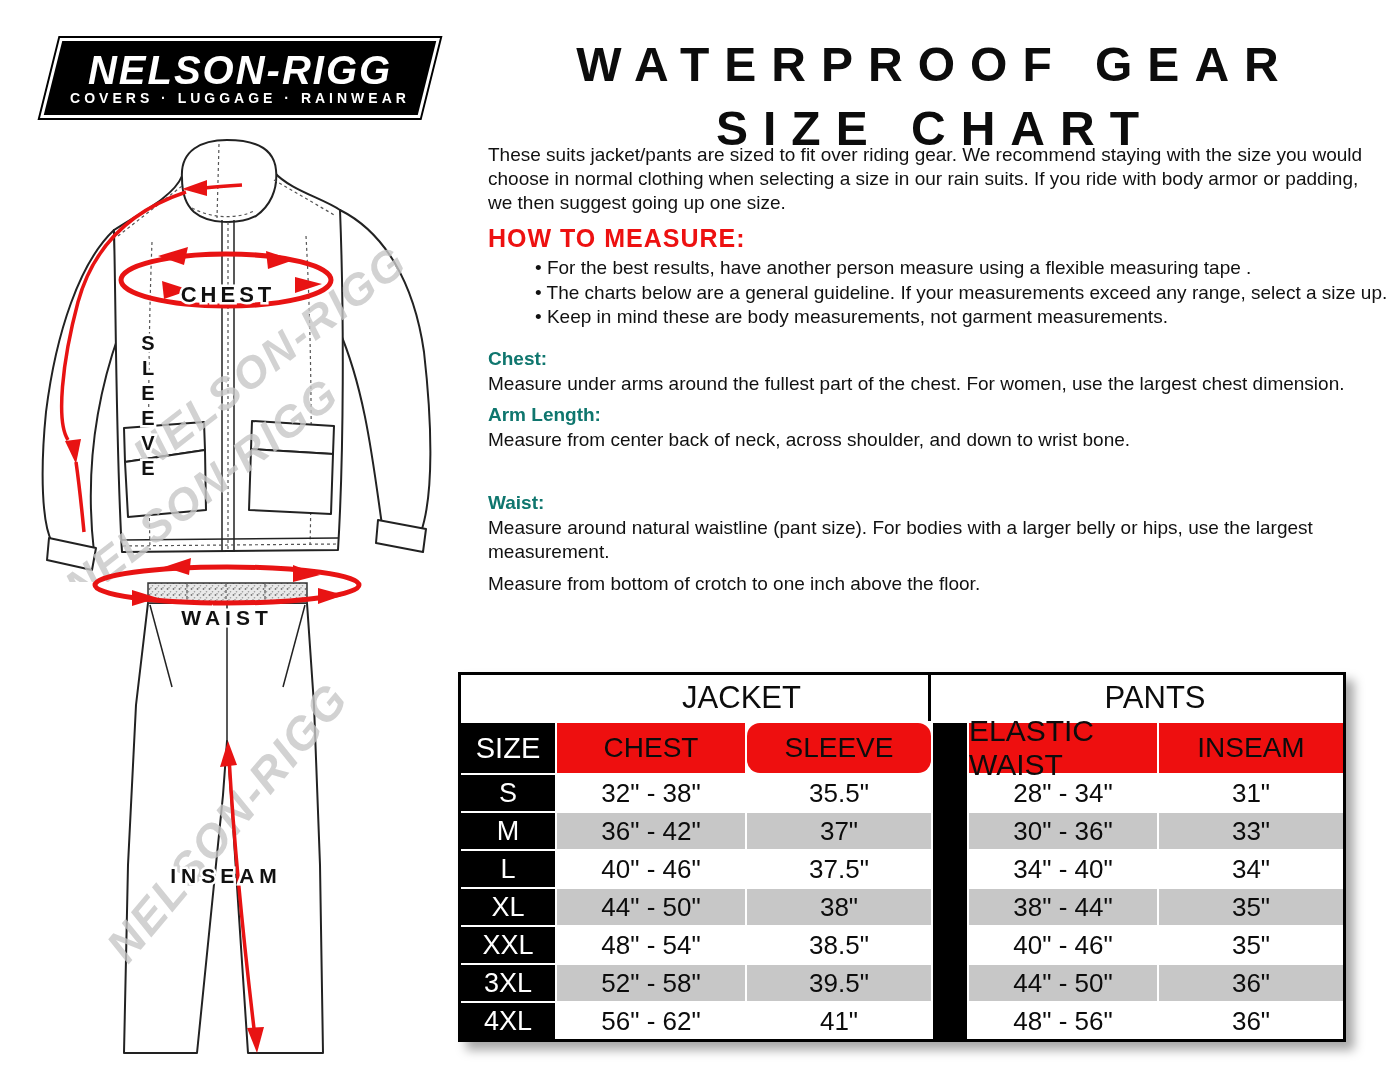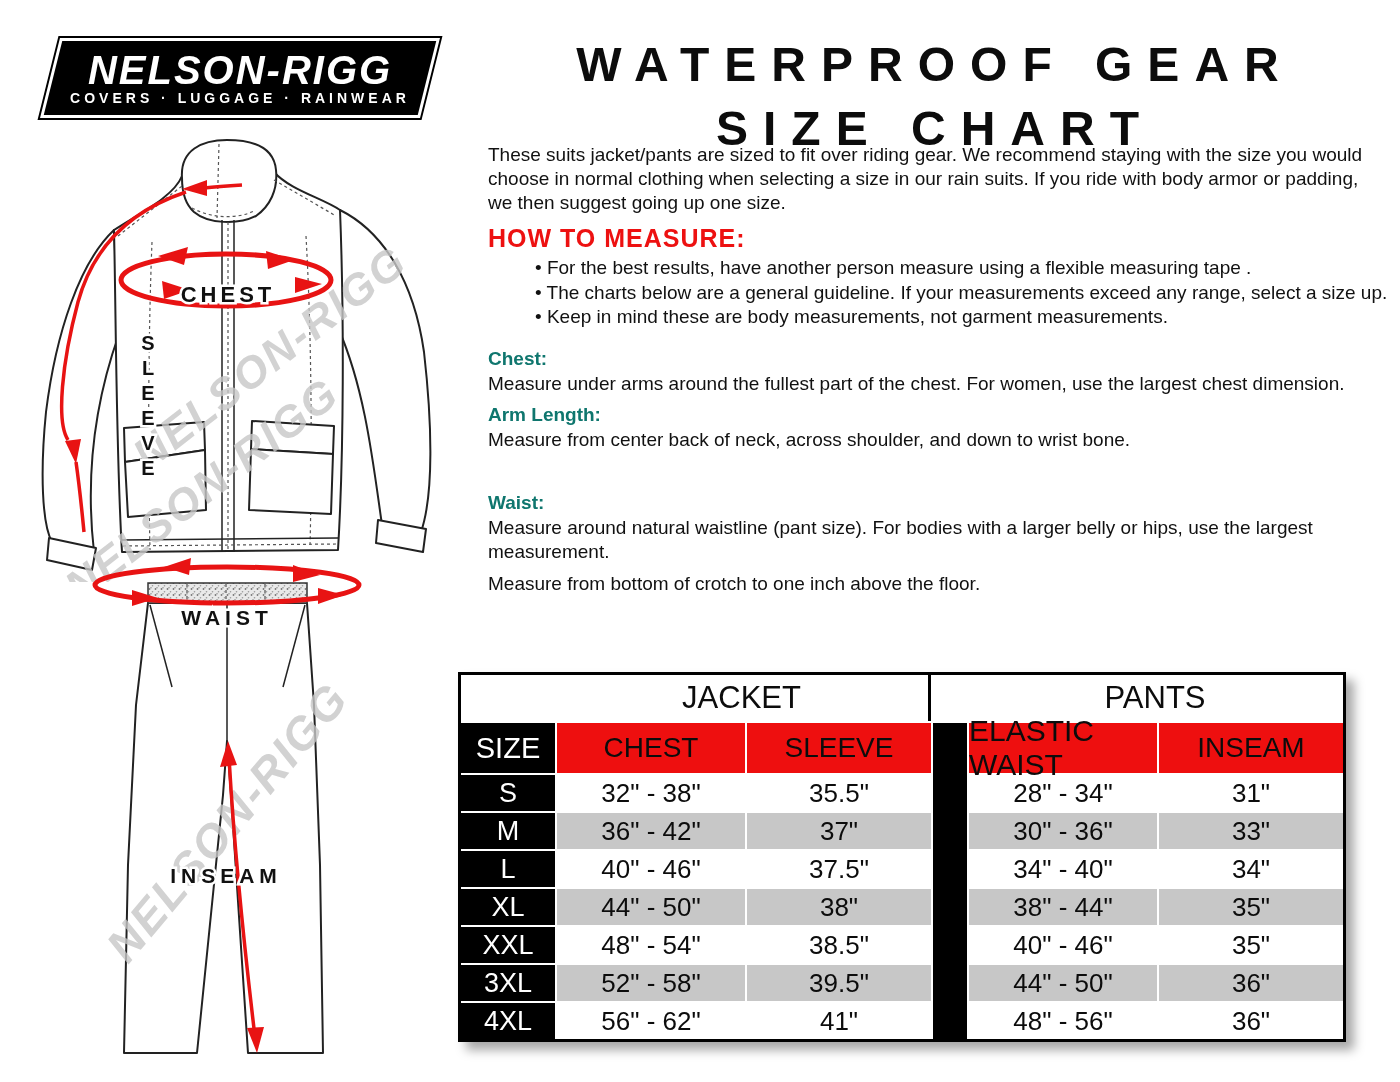--- a/index.html
+++ b/index.html
@@ -35,21 +35,21 @@
   .size-table{position:absolute;left:458px;top:652px;display:grid;
       grid-template-columns:94px 188px 184px 34px 188px 184px;
       grid-template-rows:46px 50px repeat(7,36px);
       gap:2px;background:#fff;border:3px solid #000;
       box-shadow:8px 8px 10px rgba(0,0,0,0.35);margin-top:20px;}
   .cell{display:flex;align-items:center;justify-content:center;font-size:26px;color:#0c0c0c;}
   .gh-jacket{grid-area:1/1/2/4;font-size:31px;padding-left:94px;border-right:3px solid #000;box-sizing:border-box;}
   .gh-pants{grid-area:1/4/2/7;font-size:31px;padding-left:34px;box-sizing:border-box;}
   .h-size{grid-area:2/1;background:#000;color:#fff;font-size:29px;}
   .h-red{background:#ee0f0f;font-size:28px;}
-  .h-chest{grid-area:2/2;} .h-sleeve{grid-area:2/3;}
+  .h-chest{grid-area:2/2;} .h-sleeve{grid-area:2/3;border-radius:13px;}
   .h-waist{grid-area:2/5;font-size:30px;} .h-inseam{grid-area:2/6;}
   .tbl-divider{grid-column:4;grid-row:2/10;background:#000;}
   .c-size{background:#000;color:#fff;font-size:27px;}
   .g{background:#c7c7c7;}
   .r3{grid-row:3}.r4{grid-row:4}.r5{grid-row:5}.r6{grid-row:6}.r7{grid-row:7}.r8{grid-row:8}.r9{grid-row:9}
   .k1{grid-column:1}.k2{grid-column:2}.k3{grid-column:3}.k5{grid-column:5}.k6{grid-column:6}
 
   
   .jacket-svg{position:absolute;left:22px;top:132px;}
   .pants-svg{position:absolute;left:58px;top:545px;}

